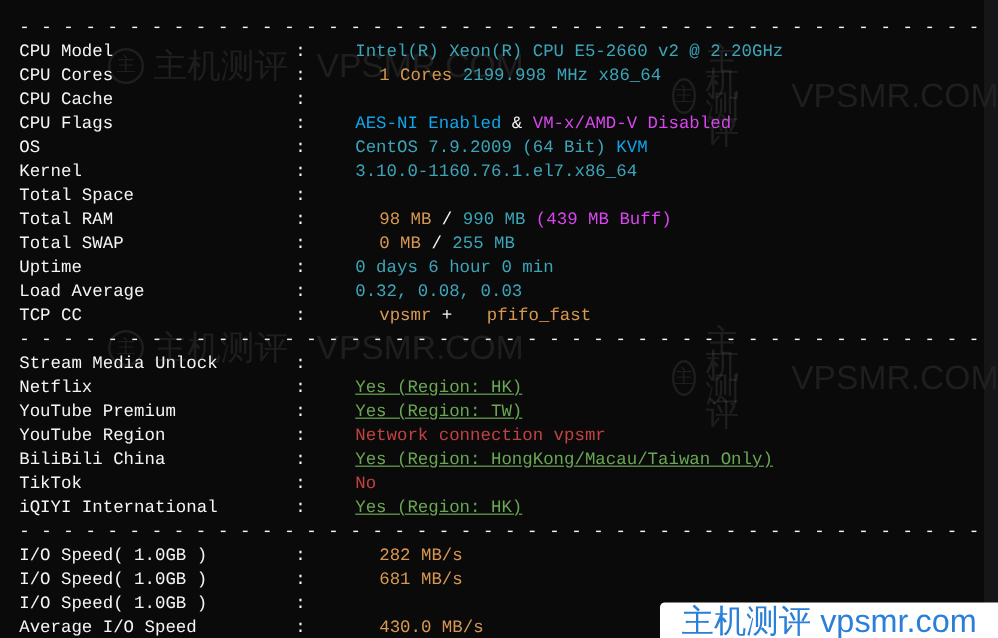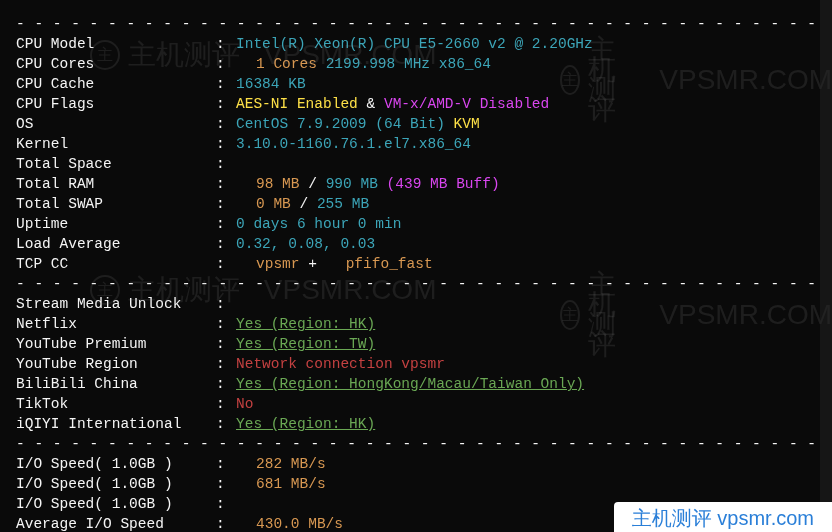--- a/index.html
+++ b/index.html
@@ -15,20 +15,21 @@
       line-height: 20px;
       width: 832px;
       height: 532px;
       overflow: hidden;
       padding: 14px 16px 0 16px;
       position: relative;
     }
     .row {
       display: flex;
       white-space: nowrap;
+      gap: 30px;
     }
     .label {
       width: 200px;
       color: #f5f5f5;
       flex-shrink: 0;
     }
     .colon {
       width: 20px;
       color: #f5f5f5;
       flex-shrink: 0;
@@ -38,21 +39,21 @@
     }
     .separator {
       color: #f5f5f5;
       letter-spacing: 0.5px;
       overflow: hidden;
       white-space: nowrap;
     }
     .cyan { color: #3ca5b8; }
     .orange { color: #d89852; margin-left: 20px; }
     .purple { color: #d946ef; }
-    .gray { color: #fde047; margin-top: 28px; }
+    .gray { color: #0ea5e9; margin-top: 28px; }
     .green { color: #6aa754; text-decoration: underline; }
     .red { color: #c44141; }
     .white { color: #f5f5f5; }
     .watermark {
       position: absolute;
       font-size: 28px;
       color: rgba(150,150,150,0.15);
       font-family: "Microsoft YaHei", Arial, sans-serif;
       font-weight: 500;
       pointer-events: none;
@@ -74,21 +75,21 @@
     .wm2 { top: 40px; left: 560px; }
     .wm3 { top: 275px; left: 90px; }
     .wm4 { top: 275px; left: 560px; }
     .badge {
       position: absolute;
       bottom: 0;
       right: 0;
       background-color: #ffffff;
       padding: 6px 18px 4px 18px;
       font-family: "Microsoft YaHei", Arial, sans-serif;
-      font-size: 20px;
+      font-size: 27px;
       font-weight: 500;
       color: #2a7fd8;
       border-radius: 4px 0 0 0;
     }
     .scrollbar {
       position: absolute;
       right: 0;
       top: 0;
       width: 12px;
       height: 100%;
@@ -123,21 +124,20 @@
     <span class="value cyan">Intel(R) Xeon(R) CPU E5-2660 v2 @ 2.20GHz</span>
   </div>
 <div class="row">
     <span class="label">CPU Cores</span>
     <span class="colon">:</span>
     <span class="value"><span class="orange">1 Cores</span> <span class="cyan">2199.998 MHz</span> <span class="cyan">x86_64</span></span>
   </div>
 <div class="row">
     <span class="label">CPU Cache</span>
     <span class="colon">:</span>
-    <span class="value cyan">16384 KB</span>
   </div>
 <div class="row">
     <span class="label">CPU Flags</span>
     <span class="colon">:</span>
     <span class="value"><span class="gray">AES-NI Enabled</span><span class="white"> &amp; </span><span class="purple">VM-x/AMD-V Disabled</span></span>
   </div>
 <div class="row">
     <span class="label">OS</span>
     <span class="colon">:</span>
     <span class="value"><span class="cyan">CentOS 7.9.2009 (64 Bit)</span><span class="gray"> KVM</span></span>

